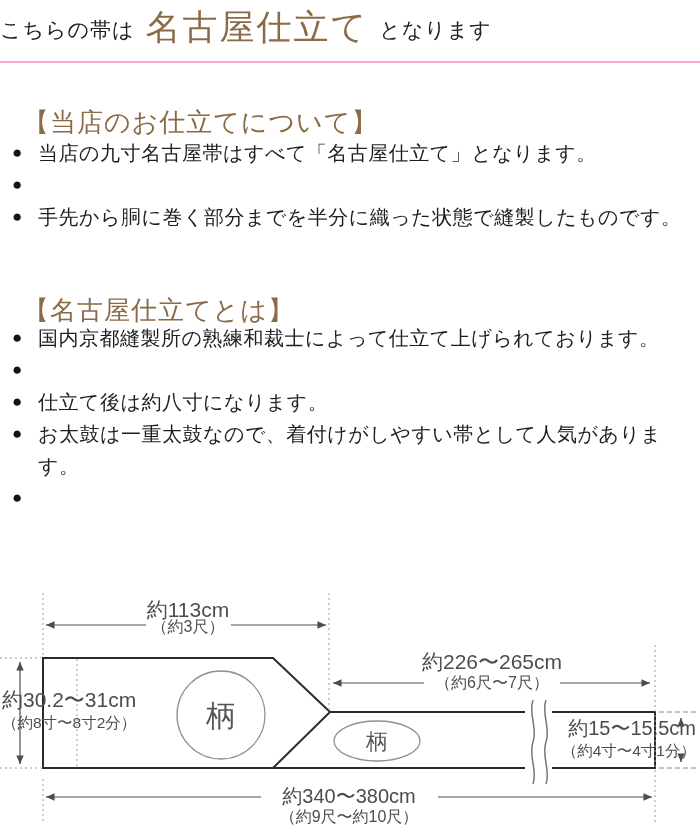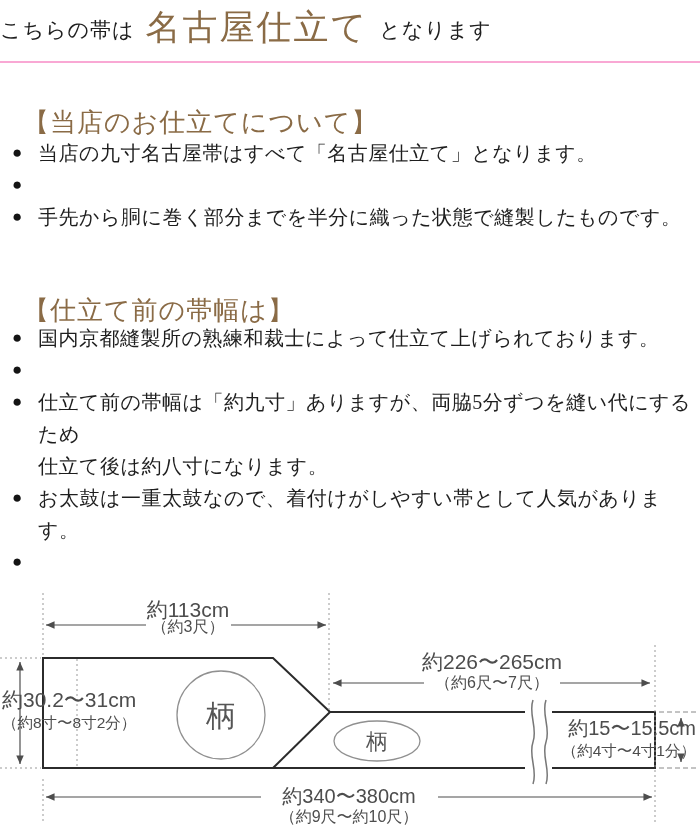--- a/index.html
+++ b/index.html
@@ -68,36 +68,35 @@
       <span class="marker">●</span>
     </div>
     <div class="bullet-item">
       <span class="marker">●</span>
       <div class="bi-text">
           <div>手先から胴に巻く部分までを半分に織った状態で縫製したものです。</div>
         </div>
     </div>
   </div>
 
-  <h2 class="sec-heading" id="heading-2">【仕立て前の帯幅は】</h2>
+  <h2 class="sec-heading" id="heading-2">【名古屋仕立てとは】</h2>
 
   <div class="bullet-list" id="list-2">
     <div class="bullet-item">
       <span class="marker">●</span>
       <div class="bi-text">
           <div>国内京都縫製所の熟練和裁士によって仕立て上げられております。</div>
         </div>
     </div>
     <div class="bullet-item">
       <span class="marker">●</span>
     </div>
     <div class="bullet-item">
       <span class="marker">●</span>
       <div class="bi-text">
-        <div>仕立て前の帯幅は「約九寸」ありますが、両脇5分ずつを縫い代にするため</div>
         <div>仕立て後は約八寸になります。</div>
       </div>
     </div>
     <div class="bullet-item">
       <span class="marker">●</span>
       <div class="bi-text">
           <div>お太鼓は一重太鼓なので、着付けがしやすい帯として人気があります。</div>
         </div>
     </div>
     <div class="bullet-item">

